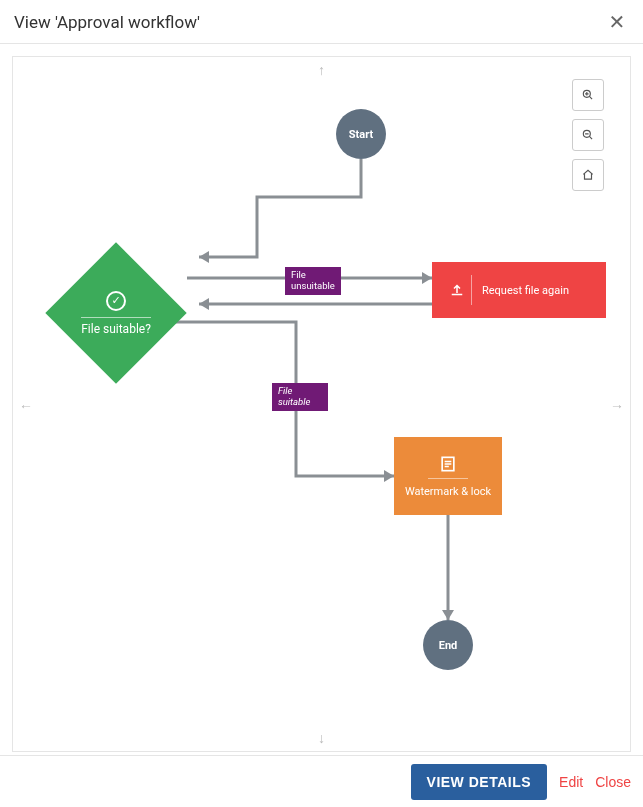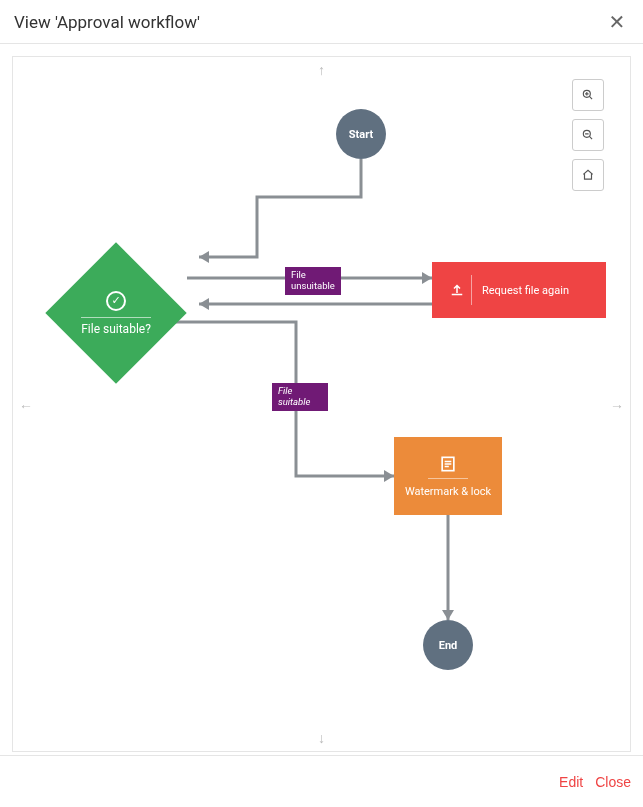--- a/index.html
+++ b/index.html
@@ -302,15 +302,16 @@
 
     <div class="pan-arrow pan-up">↑</div>
     <div class="pan-arrow pan-down">↓</div>
     <div class="pan-arrow pan-left">←</div>
     <div class="pan-arrow pan-right">→</div>
 
   </div>
 </div>
 
 <div class="modal-footer">
+  <button class="btn-primary">VIEW DETAILS</button>
   <button class="btn-link">Edit</button>
   <button class="btn-link">Close</button>
 </div>
 
 </body></html>

